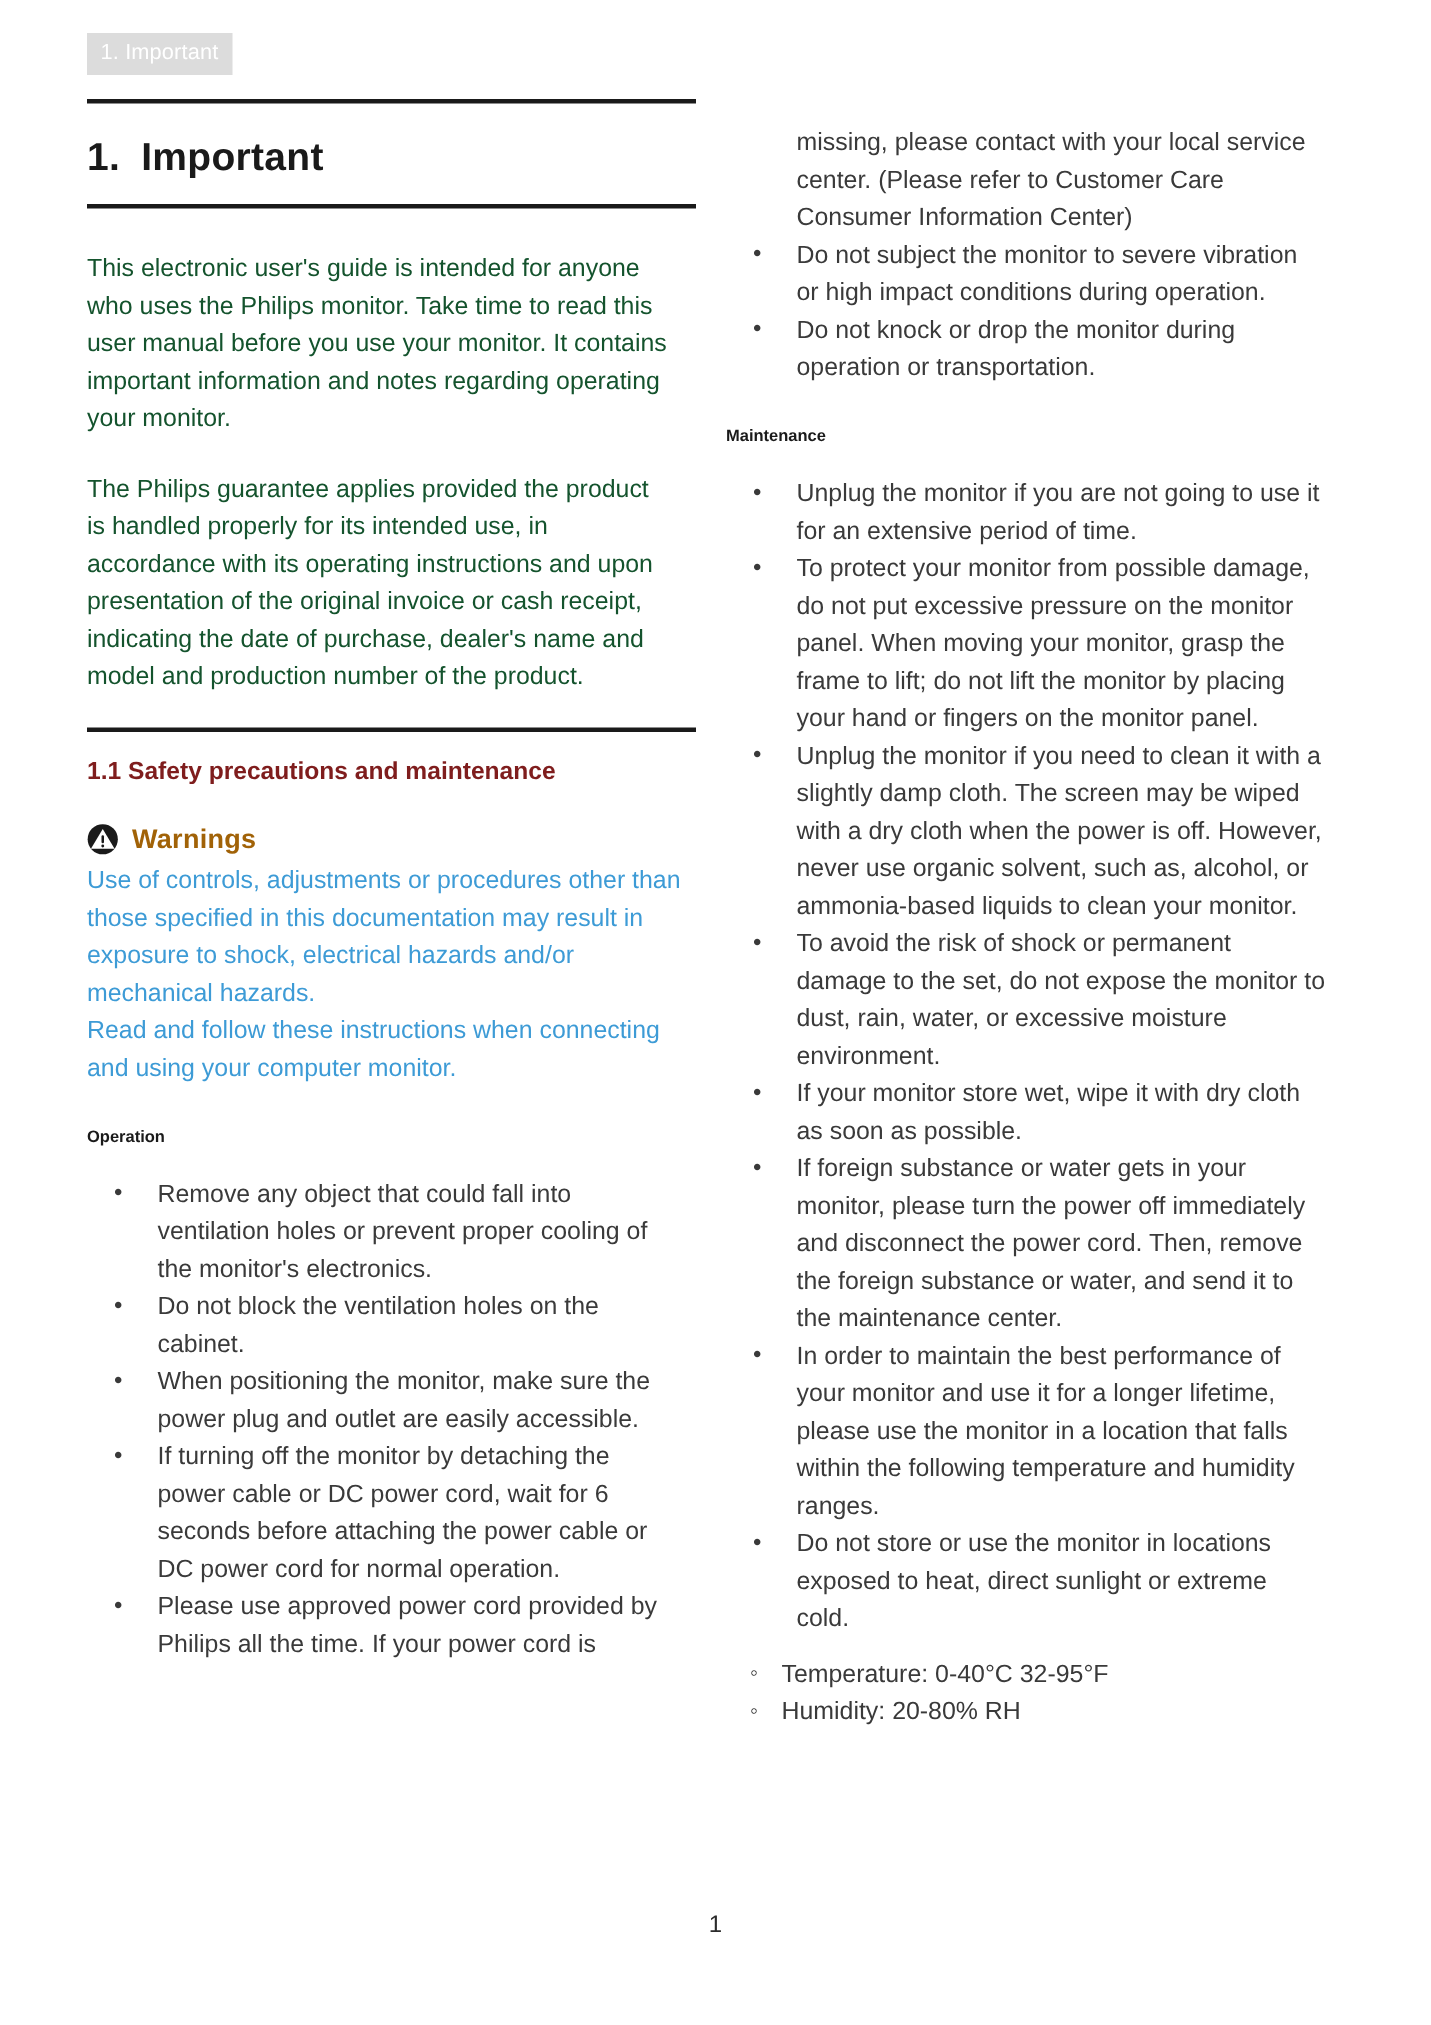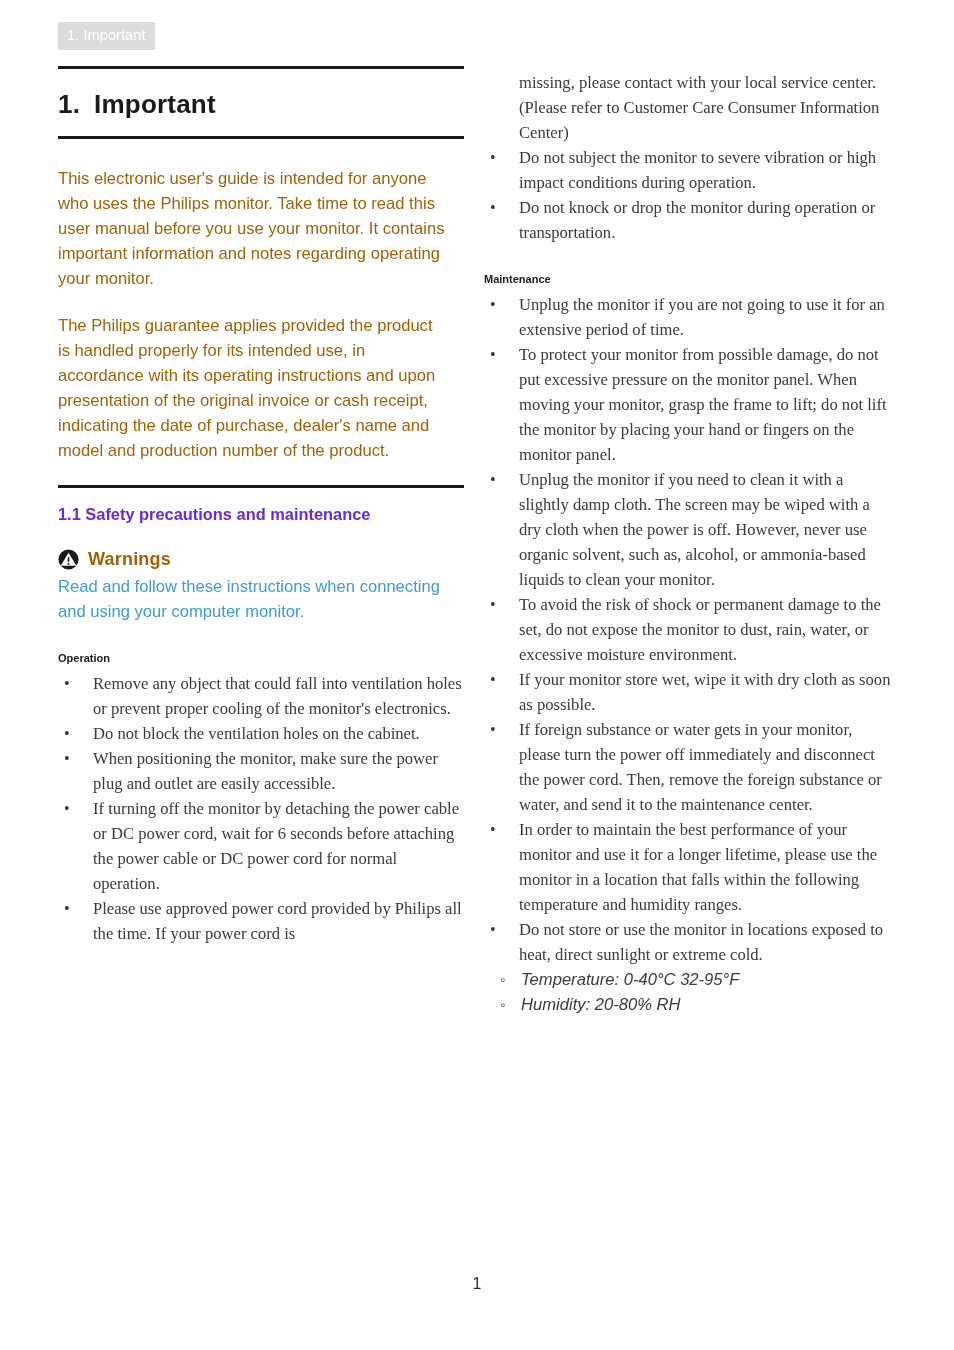--- a/index.html
+++ b/index.html
@@ -72,33 +72,33 @@
     width: 406px;
     font-size: 16.6px;
     line-height: 25px;
     color: #3a3a3a;
   }
   .col-left  { left: 58px; }
   .col-right { left: 484px; top: 70px; width: 412px; }
 
   p.body-par {
     margin: 0 18px 22px 0;
-    color: #a16207;
+    color: #14532d;
   }
   p.body-par:last-child { margin-bottom: 0; }
 
   .section-rule {
     border-top: 3px solid #1a1a1a;
     height: 0;
     margin: 8px 0 14px 0;
   }
   .section-heading {
     font-size: 16.4px;
     font-weight: bold;
-    color: #6d28d9;
+    color: #7f1d1d;
     margin: 0 0 20px 0;
   }
 
   
   .warn-head {
     display: flex;
     align-items: center;
     gap: 9px;
     margin: 0 0 2px 0;
   }
@@ -125,23 +125,22 @@
   
   .sub-heading {
     font-size: 11px;
     font-weight: bold;
     color: #1a1a1a;
     margin: 22px 0 0 0;
   }
 
   ul.bullets {
     list-style: none;
-    margin: 0;
+    margin: 12px;
     padding: 0;
-    font-family: Liberation Serif, serif;
   }
   ul.bullets > li {
     position: relative;
     padding-left: 35px;
     margin: 0 0 0 0;
   }
   ul.bullets > li::before {
     content: "\2022";
     position: absolute;
     left: 6px;
@@ -154,21 +153,20 @@
   ul.bullets > li.nobullet::before { content: ""; }
 
   ul.subbullets {
     list-style: none;
     margin: 0;
     padding: 0;
   }
   ul.subbullets > li {
     position: relative;
     padding-left: 37px;
-    font-style: italic;
   }
   ul.subbullets > li::before {
     content: "\25E6";
     position: absolute;
     left: 16px;
     top: 0;
     color: #3a3a3a;
     font-size: 15px;
     line-height: 25px;
   }
@@ -212,20 +210,21 @@
     <div class="warn-head">
       <svg class="warn-icon" viewBox="0 0 24 24">
         <circle cx="12" cy="12" r="11.5" fill="#1a1a1a"></circle>
         <path d="M12 4.2 L21 19.2 L3 19.2 Z" fill="#ffffff"></path>
         <rect x="11.05" y="9.0" width="1.9" height="6.0" rx="0.9" fill="#1a1a1a"></rect>
         <circle cx="12" cy="17.1" r="1.1" fill="#1a1a1a"></circle>
       </svg>
       <span class="warn-label">Warnings</span>
     </div>
     <p class="warn-text">
+      <span class="blk">Use of controls, adjustments or procedures other than those specified in this documentation may result in exposure to shock, electrical hazards and/or mechanical hazards.</span>
       <span class="blk">Read and follow these instructions when connecting and using your computer monitor.</span>
     </p>
 
     <div class="sub-heading">Operation</div>
 
     <ul class="bullets">
       <li>Remove any object that could fall into ventilation holes or prevent proper cooling of the monitor's electronics.</li>
       <li>Do not block the ventilation holes on the cabinet.</li>
       <li>When positioning the monitor, make sure the power plug and outlet are easily accessible.</li>
       <li>If turning off the monitor by detaching the power cable or DC power cord, wait for 6 seconds before attaching the power cable or DC power cord for normal operation.</li>

